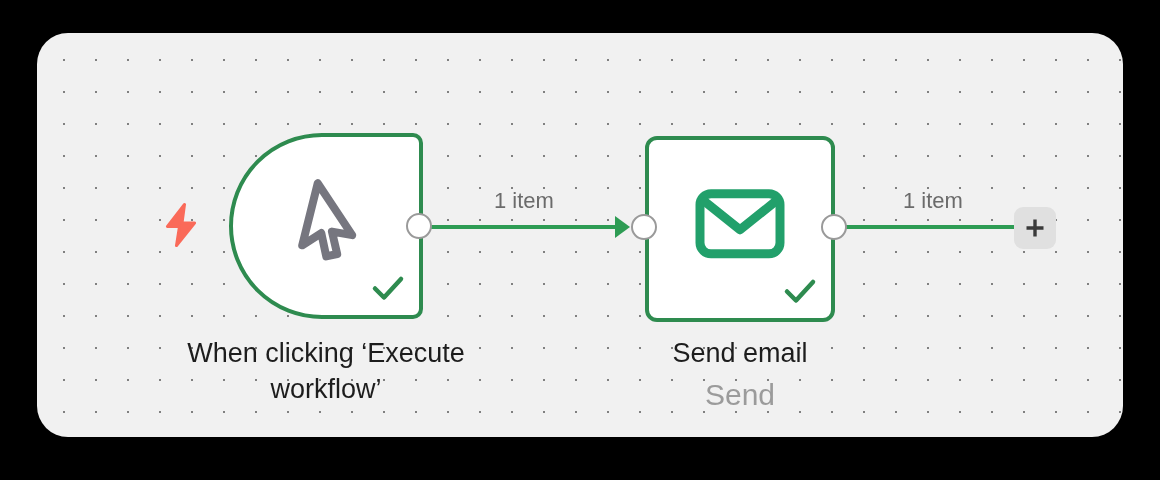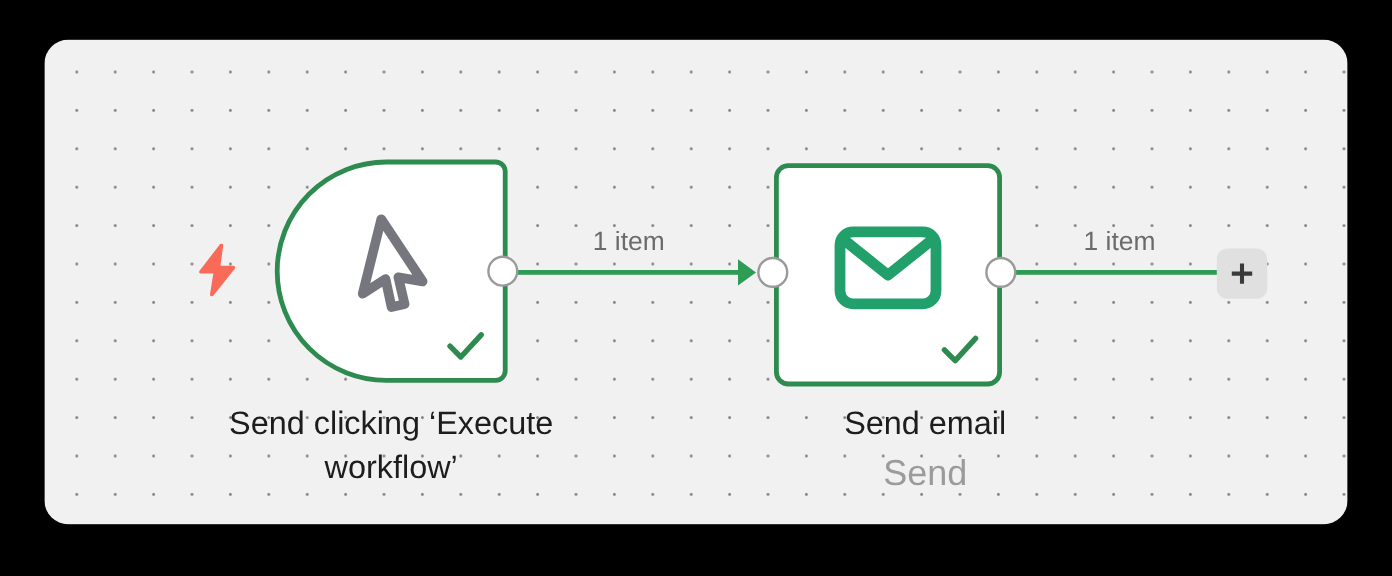--- a/index.html
+++ b/index.html
@@ -25,21 +25,21 @@
   #canvas {
     position: absolute;
     left: 37px;
     top: 33px;
     width: 1086px;
     height: 404px;
     background-color: #f1f1f1;
     background-image: radial-gradient(circle, #808080 1.1px, rgba(0,0,0,0) 1.2px);
     background-size: 32px 32px;
     background-position: 11px 11px;
-    border-radius: 20px;
+    border-radius: 31px;
     overflow: hidden;
   }
 
   
   .node {
     position: absolute;
     background: #ffffff;
     border: 4px solid #2e8b4f;
     box-sizing: border-box;
   }
@@ -160,21 +160,21 @@
     line-height: 1.32;
     white-space: pre-line;
   }
   .caption-subtitle {
     font-size: 30px;
     color: #9b9b9b;
     line-height: 1.32;
     margin-top: 3px;
   }
   #trigger-caption   { left: 89px;  top: 303px; width: 400px; }
-  #send-email-caption{ left: 584px; top: 303px; width: 300px; }
+  #send-email-caption{ left: 553px; top: 303px; width: 300px; }
 </style>
 </head>
 <body>
 
 <div id="stage">
 
   <div id="canvas">
 
     <div class="wire" id="wire-1"></div>
     <div class="arrowhead" id="arrow-1"></div>
@@ -222,21 +222,21 @@
     <div class="endpoint" id="send-email-input"></div>
     <div class="endpoint" id="send-email-output"></div>
 
     <div id="add-node-button">
       <svg width="24" height="24" viewBox="0 0 24 24" xmlns="http://www.w3.org/2000/svg">
         <path d="M12 3.5 L12 20.5 M3.5 12 L20.5 12" stroke="#3a3a3a" stroke-width="3.4" stroke-linecap="butt"></path>
       </svg>
     </div>
 
     <div class="node-caption" id="trigger-caption">
-      <div class="caption-title">Send clicking ‘Execute
+      <div class="caption-title">When clicking ‘Execute
 workflow’</div>
     </div>
 
     <div class="node-caption" id="send-email-caption">
       <div class="caption-title">Send email</div>
       <div class="caption-subtitle">Send</div>
     </div>
 
   </div>
 </div>

